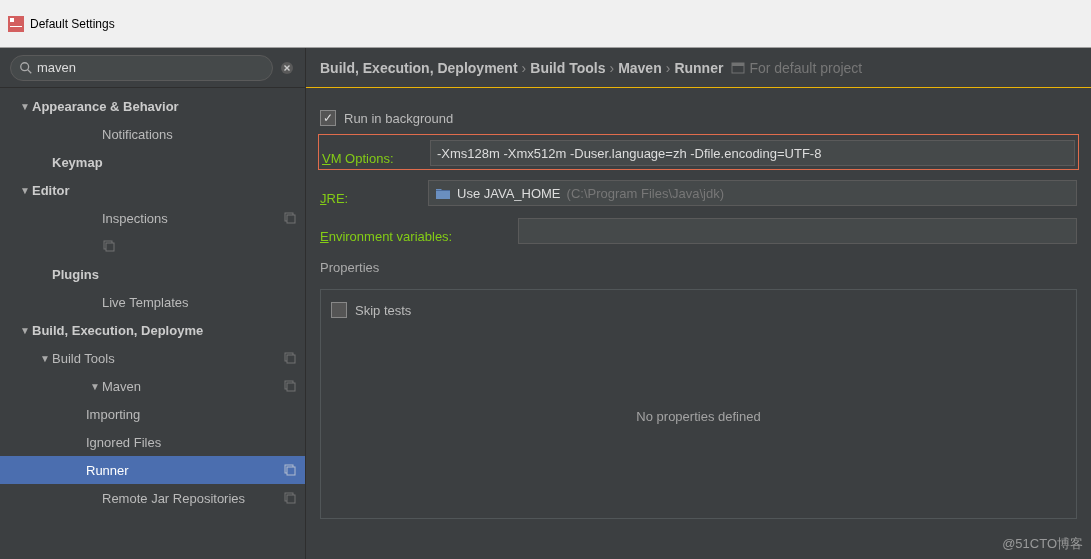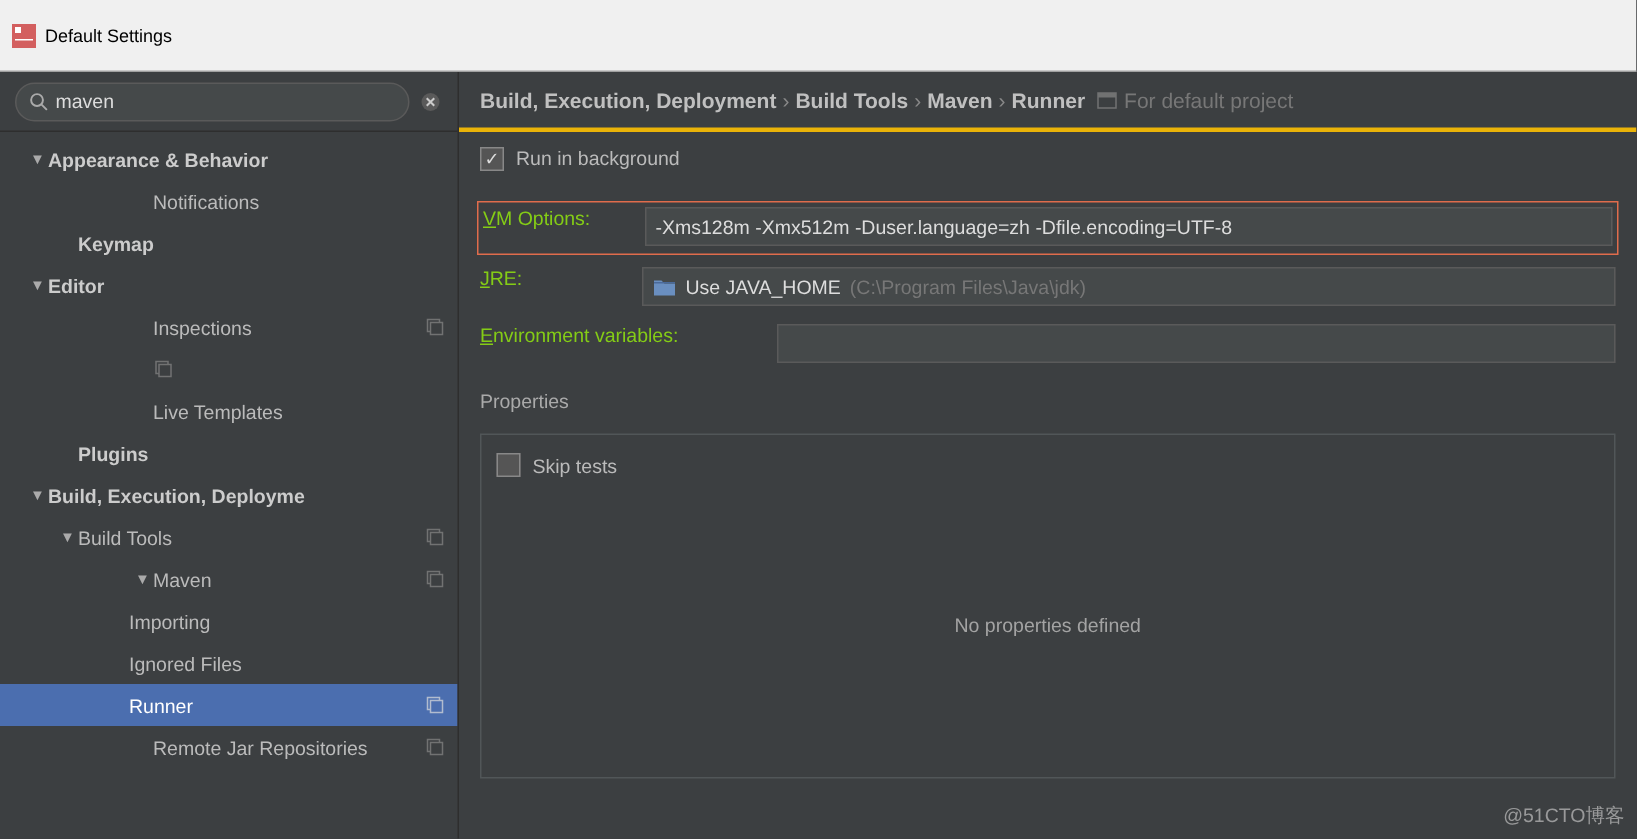--- a/index.html
+++ b/index.html
@@ -16,27 +16,27 @@
 .search-clear { width: 16px; height: 16px; display: flex; align-items: center; justify-content: center; cursor: pointer; color: #aaa; }
 .tree { flex: 1; overflow: hidden; padding-top: 4px; font-family: "Consolas","Courier New",monospace; font-size: 13px; }
 .tree-row { height: 28px; display: flex; align-items: center; padding-right: 8px; cursor: pointer; white-space: nowrap; }
 .tree-row .arrow { width: 14px; text-align: center; color: #aaa; font-size: 10px; }
 .tree-row .label { flex: 1; color: #bbbbbb; }
 .tree-row.bold .label { font-weight: 600; color: #cccccc; }
 .tree-row.selected { background: #4b6eaf; }
 .tree-row.selected .label { color: #ffffff; }
 .tree-row .copy-icon { width: 14px; height: 14px; opacity: 0.7; }
 .content { flex: 1; background: #3c3f41; display: flex; flex-direction: column; padding: 0; }
-.breadcrumb { height: 40px; display: flex; align-items: center; padding: 0 14px; border-bottom: 3px solid #eab308; font-family: "Consolas","Courier New",monospace; font-size: 14px; white-space: nowrap; overflow: hidden; }
+.breadcrumb { height: 40px; display: flex; align-items: center; padding: 0 14px; border-bottom: 1px solid #eab308; font-family: "Consolas","Courier New",monospace; font-size: 14px; white-space: nowrap; overflow: hidden; }
 .breadcrumb .crumb { color: #c0c0c0; font-weight: bold; }
 .breadcrumb .sep { color: #888; margin: 0 4px; }
 .breadcrumb .hint-icon { width: 14px; height: 14px; margin: 0 4px 0 8px; opacity: 0.7; }
 .breadcrumb .hint { color: #777; font-weight: normal; }
 .form-area { padding: 10px 14px 0 14px; display: flex; flex-direction: column; gap: 10px; font-family: "Consolas","Courier New",monospace; }
-.form-row { display: flex; align-items: flex-start; gap: 8px; height: 28px; }
+.form-row { display: flex; align-items: flex-end; gap: 8px; height: 28px; }
 .form-row.highlight { outline: 1px solid #e06c4c; outline-offset: 1px; padding: 2px 2px; min-height: 32px; }
 .check { width: 16px; height: 16px; border: 1px solid #888; background: #555; display: flex; align-items: center; justify-content: center; cursor: pointer; }
 .check.checked::after { content: "✓"; font-size: 12px; color: #ddd; }
 .field-label { width: 100px; color: #84cc16; }
 .field-label .ul { text-decoration: underline; }
 .text-input { flex: 1; height: 26px; background: #45494a; border: 1px solid #5a5a5a; color: #ddd; padding: 0 6px; font-family: inherit; font-size: 13px; }
 .text-input::placeholder { color: #777; }
 .jre-row .text-input { display: flex; align-items: center; gap: 6px; }
 .folder-icon { width: 16px; height: 14px; }
 .jre-hint { color: #777; }
@@ -105,27 +105,27 @@
             <rect x="4" y="4" width="8" height="8" fill="#3c3f41" stroke="#888"></rect>
           </svg>
         </div>
       <div class="tree-row pad-3">
           <span class="arrow"></span>
           <svg class="copy-icon" viewBox="0 0 14 14">
             <rect x="2" y="2" width="8" height="8" fill="none" stroke="#888"></rect>
             <rect x="4" y="4" width="8" height="8" fill="#3c3f41" stroke="#888"></rect>
           </svg>
         </div>
+      <div class="tree-row bold pad-2">
+          <span class="arrow"></span>
+          <span class="label">Plugins</span>
+        </div>
       <div class="tree-row pad-3">
           <span class="arrow"></span>
           <span class="label">Live Templates</span>
-        </div>
-      <div class="tree-row bold pad-2">
-          <span class="arrow"></span>
-          <span class="label">Plugins</span>
         </div>
       <div class="tree-row bold pad-1">
           <span class="arrow">▼</span>
           <span class="label">Build, Execution, Deployme</span>
         </div>
       <div class="tree-row pad-2">
           <span class="arrow">▼</span>
           <span class="label">Build Tools</span>
           <svg class="copy-icon" viewBox="0 0 14 14">
             <rect x="2" y="2" width="8" height="8" fill="none" stroke="#888"></rect>

